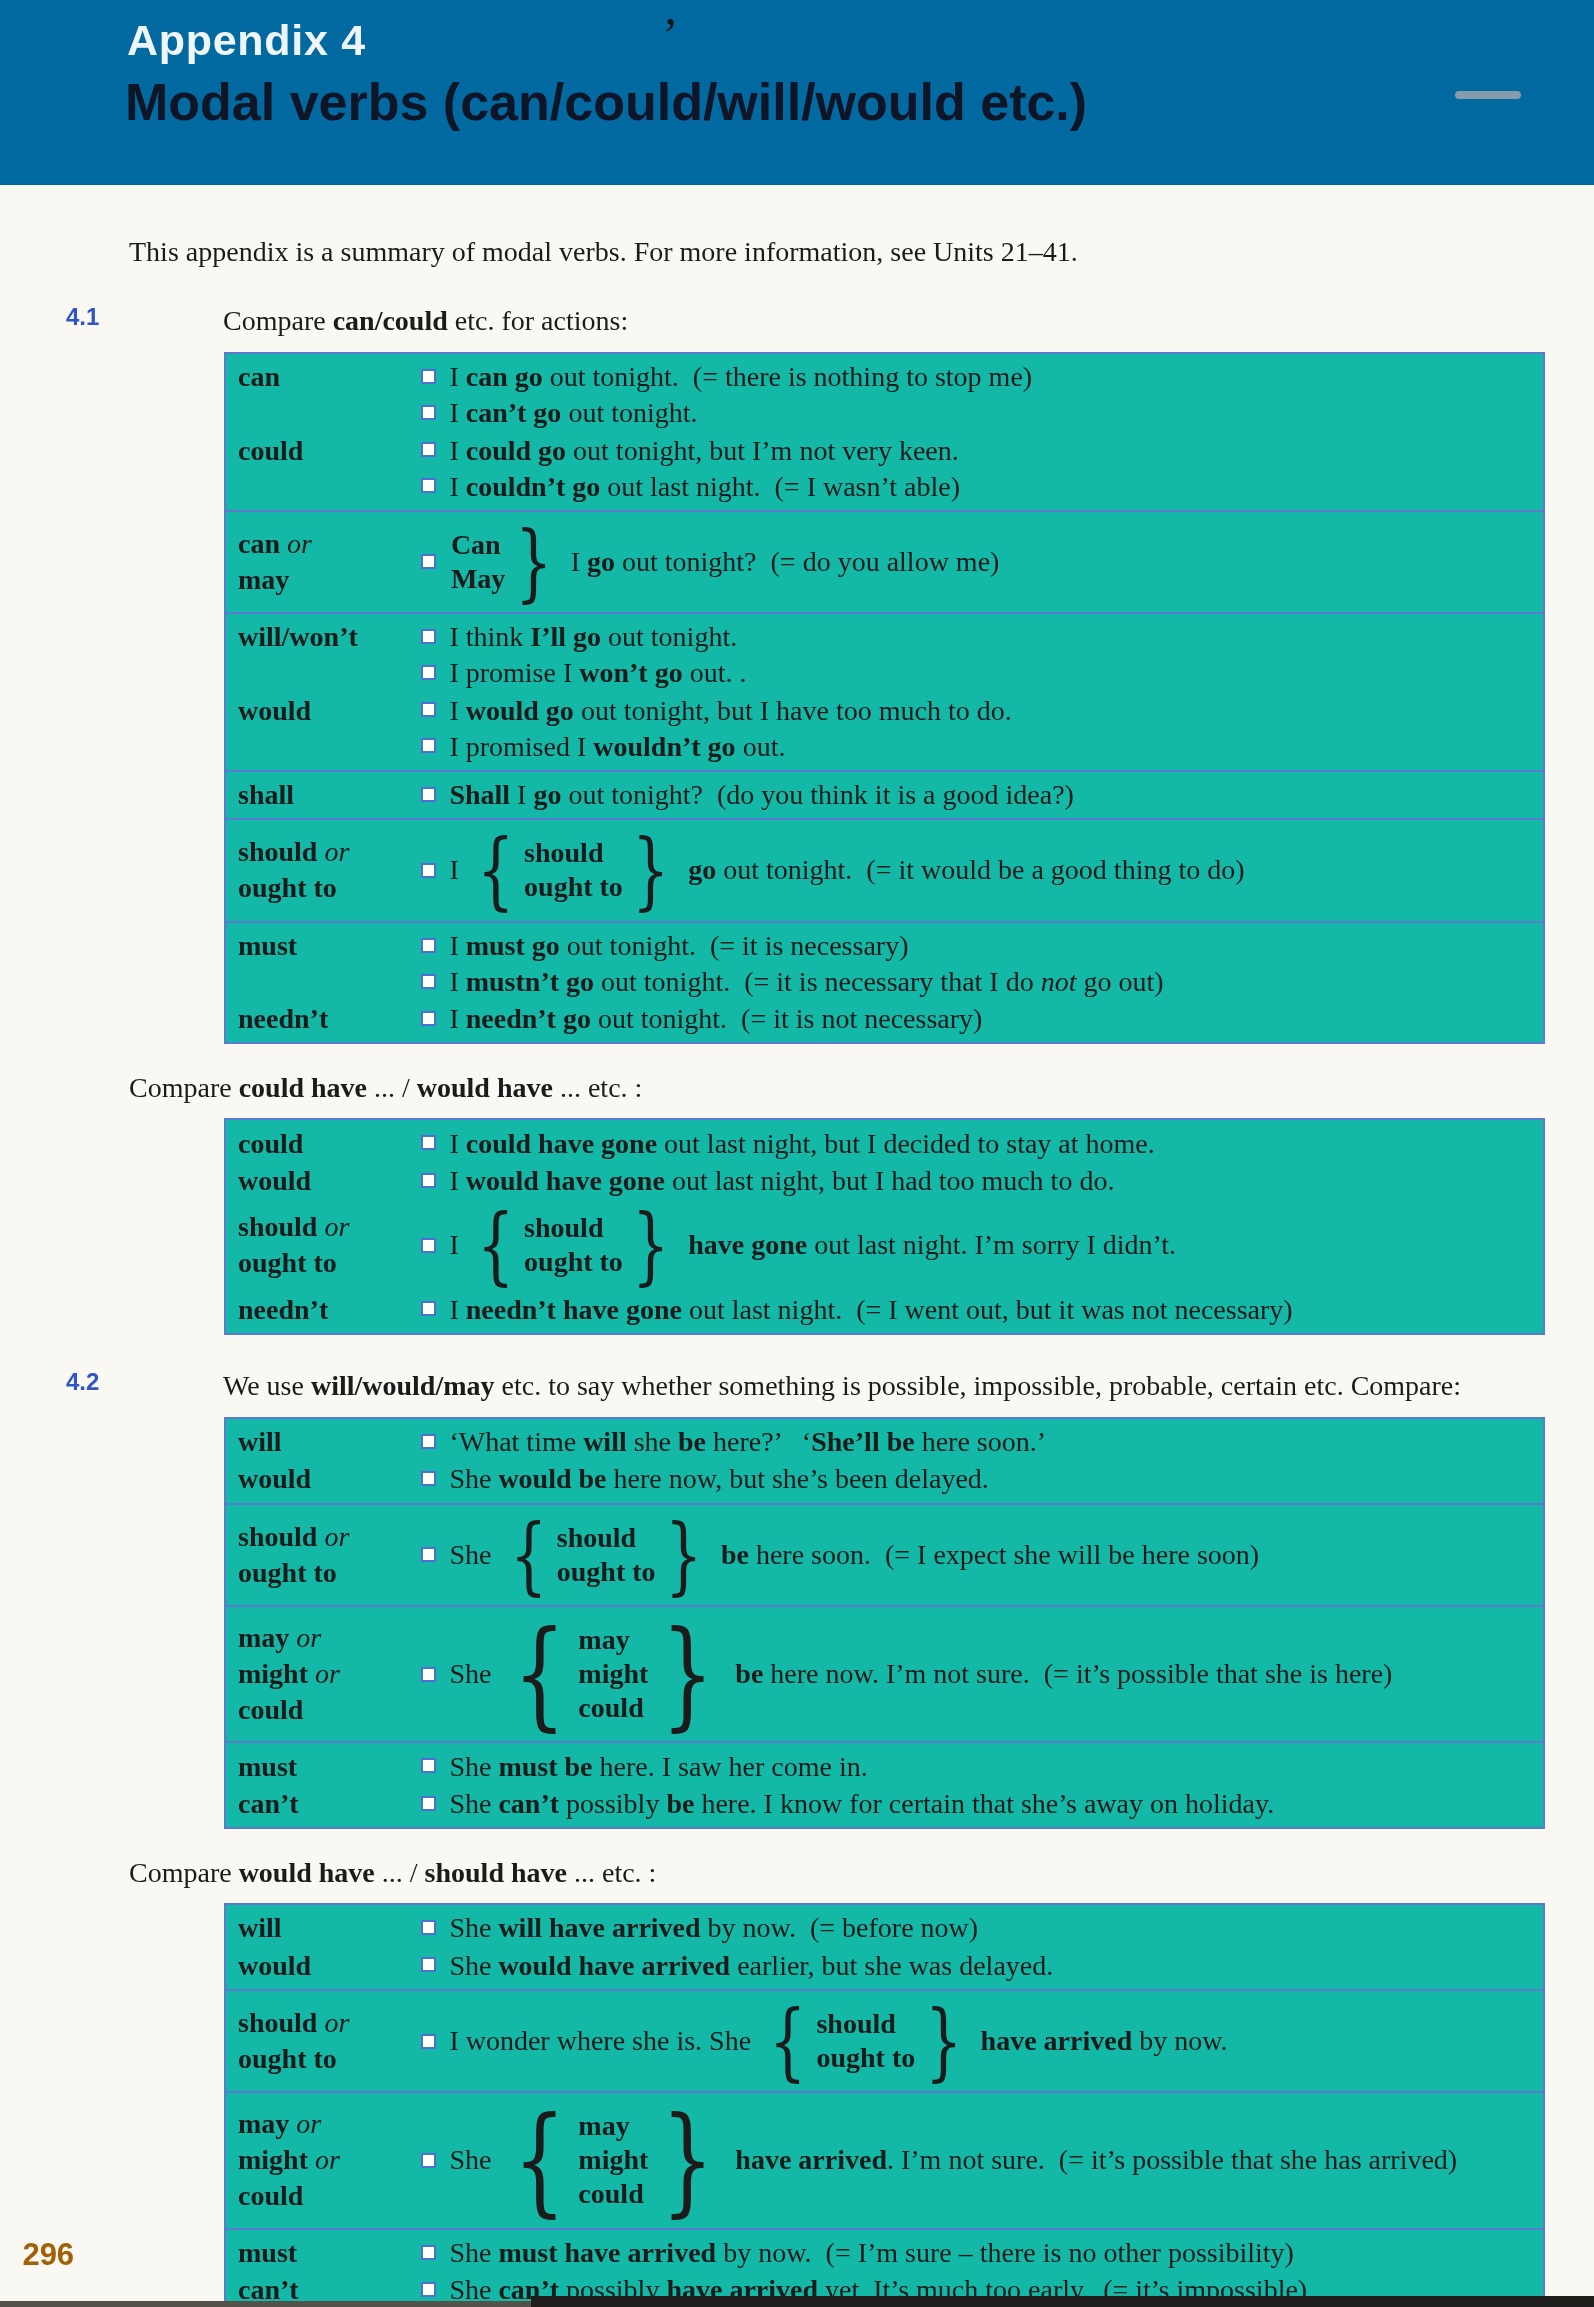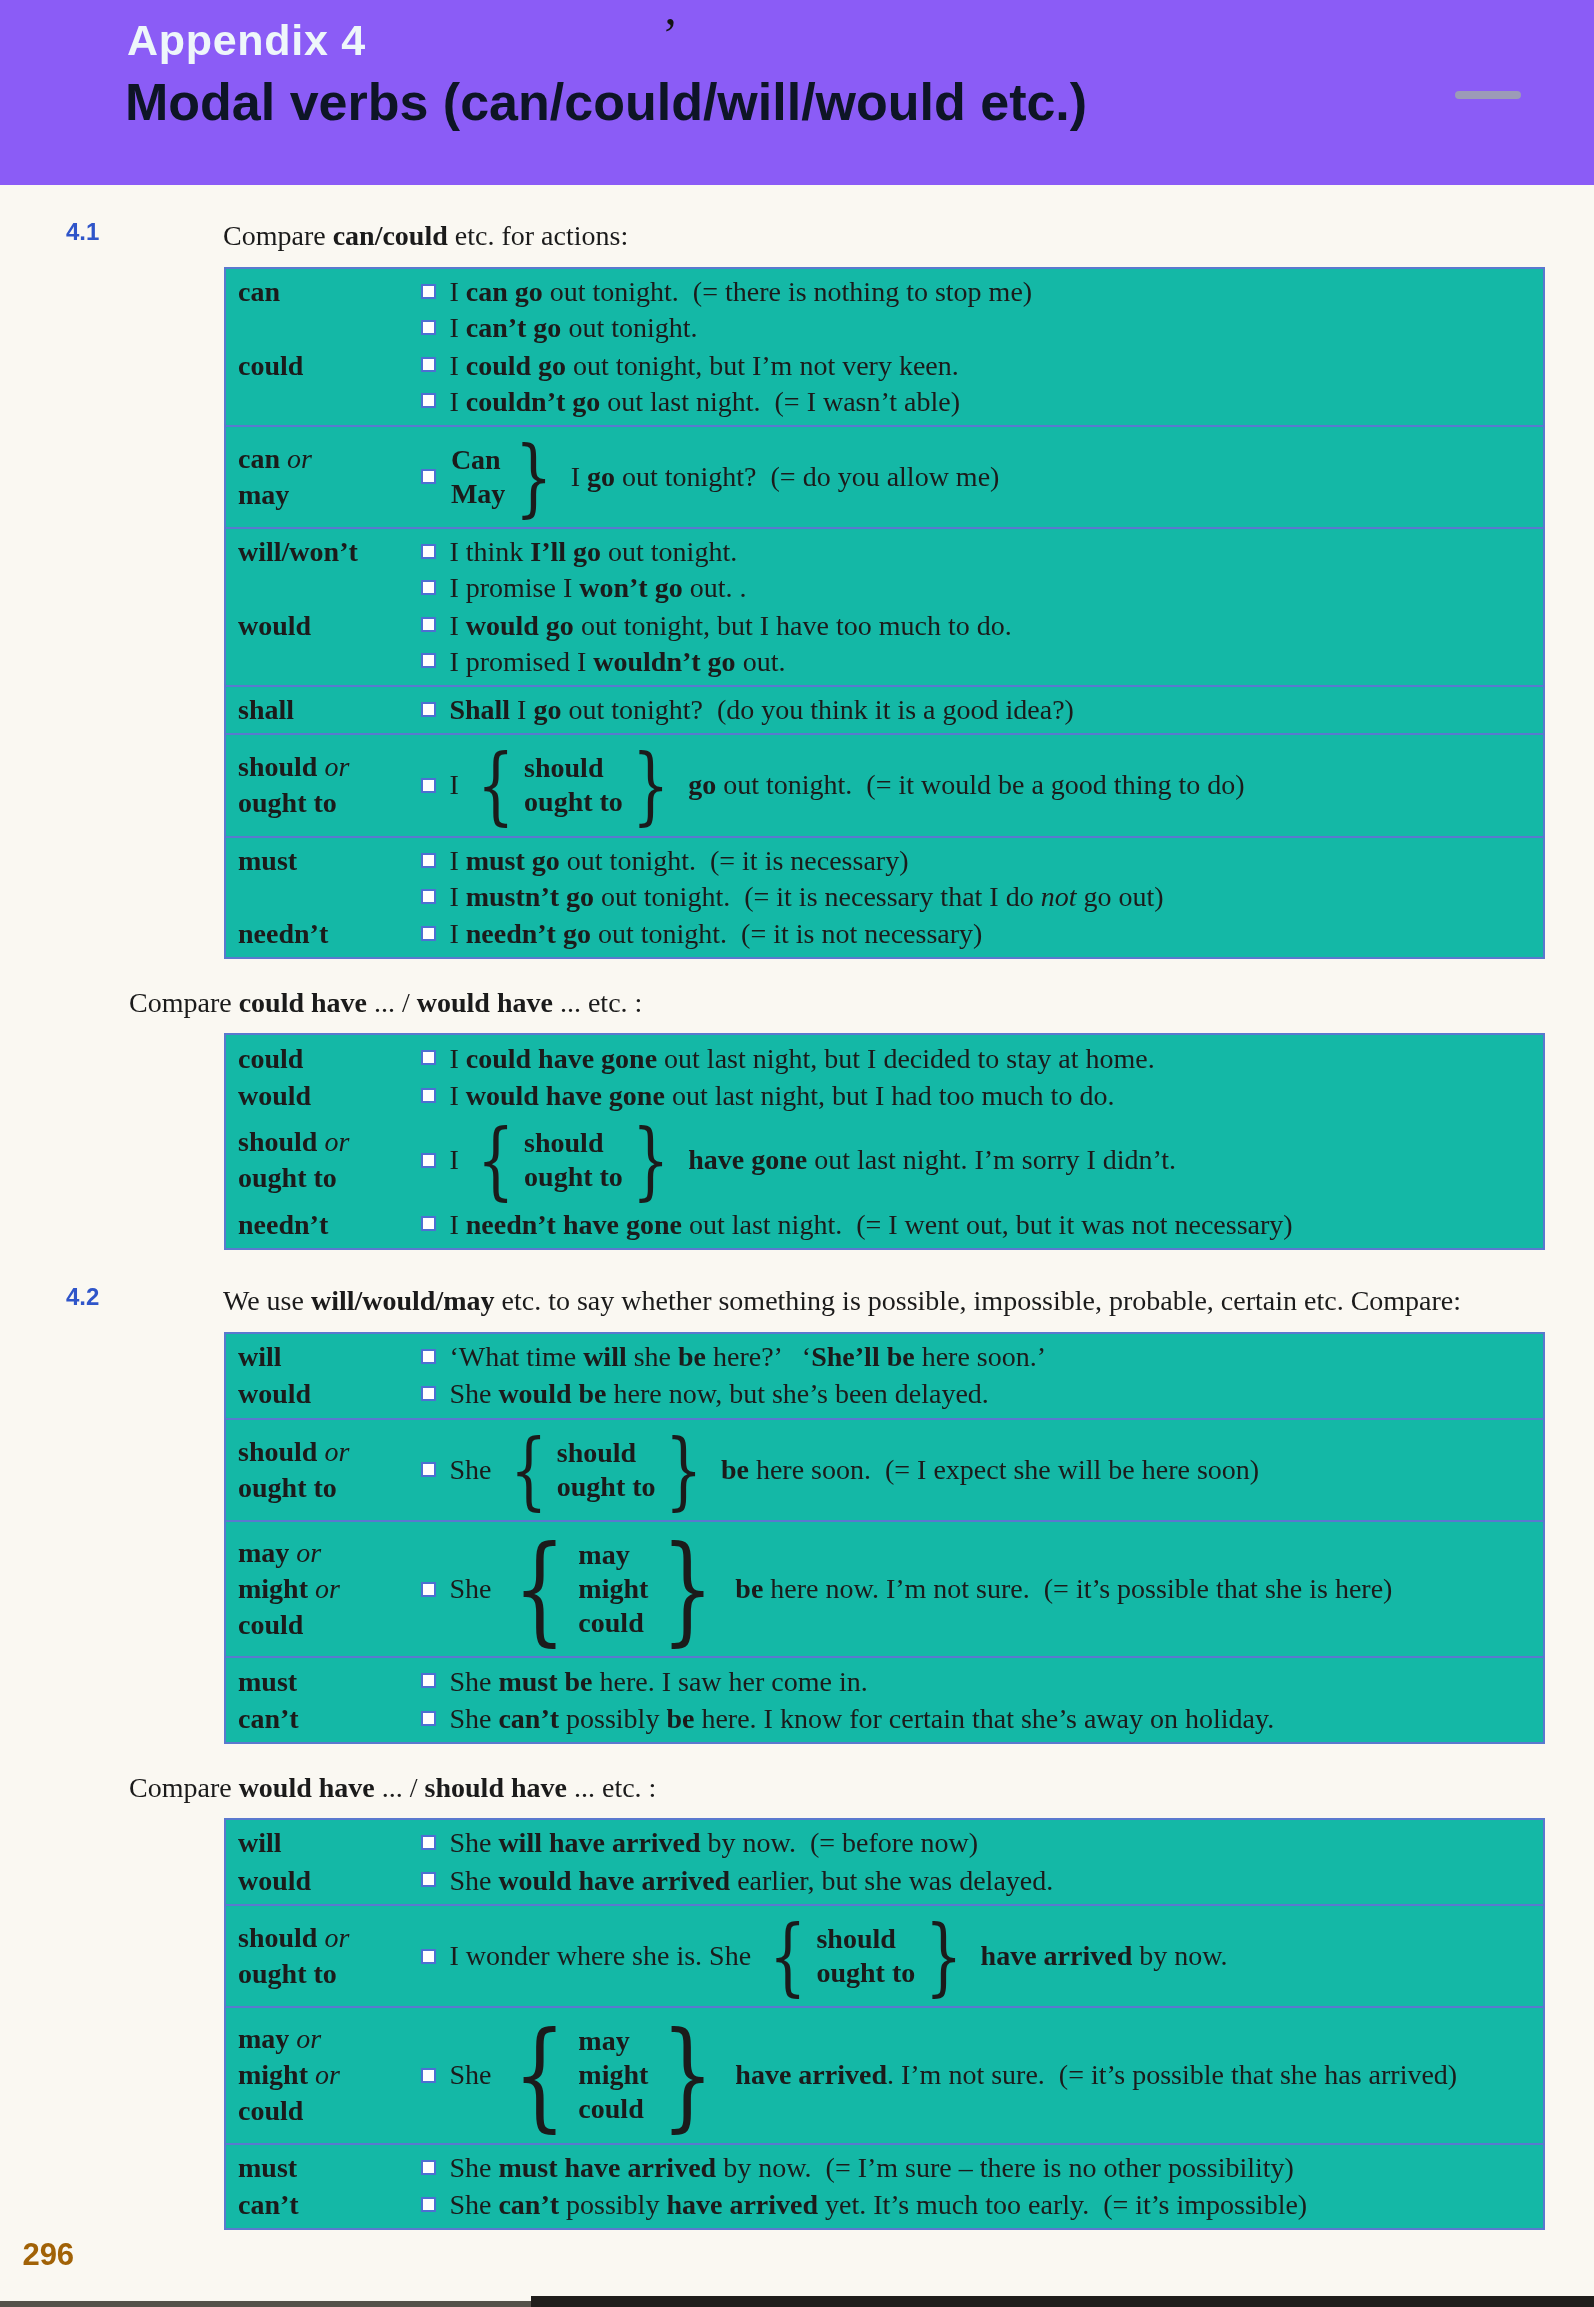--- a/index.html
+++ b/index.html
@@ -2,21 +2,21 @@
 <html style="font-size:12px"><head>
 <meta charset="utf-8">
 <style>
   * { margin:0; padding:0; box-sizing:border-box; }
   body {
     width:1594px; height:2307px; position:relative; overflow:hidden;
     background:#faf8f2; color:#1b1b1b;
     font-family:"Liberation Serif", serif;
   }
   
-  .band { position:absolute; top:0; left:0; width:1594px; height:185px; background:#8b5cf6; }
+  .band { position:absolute; top:0; left:0; width:1594px; height:185px; background:#0369a1; }
   .appendix {
     position:absolute; left:127px; top:16.4px;
     font-family:"Liberation Sans", sans-serif; font-weight:700;
     font-size:43px; color:#eef6fa; letter-spacing:0.7px;
   }
   .mark { position:absolute; left:662px; top:6px; font-size:49px; color:#141414; }
   .band-title {
     position:absolute; left:125px; top:72px;
     font-family:"Liberation Sans", sans-serif; font-weight:700;
     font-size:52px; color:#0e1526; letter-spacing:0;
@@ -70,20 +70,21 @@
 <body>
 
 <header class="band">
   <div class="appendix">Appendix 4</div>
   <div class="mark">’</div>
   <h1 class="band-title">Modal verbs (can/could/will/would etc.)</h1>
   <div class="gray-dash"></div>
 </header>
 
 <main>
+  <p class="intro">This appendix is a summary of modal verbs. For more information, see Units 21–41.</p>
 
   <div class="sec">
     <span class="secnum">4.1</span>
     <span class="sechead"><span>Compare </span><span class="b">can/could</span><span> etc. for actions:</span></span>
   </div>
 
   <div class="tbl">
     <div class="trow">
       <div class="entry">
         <div class="lab">

